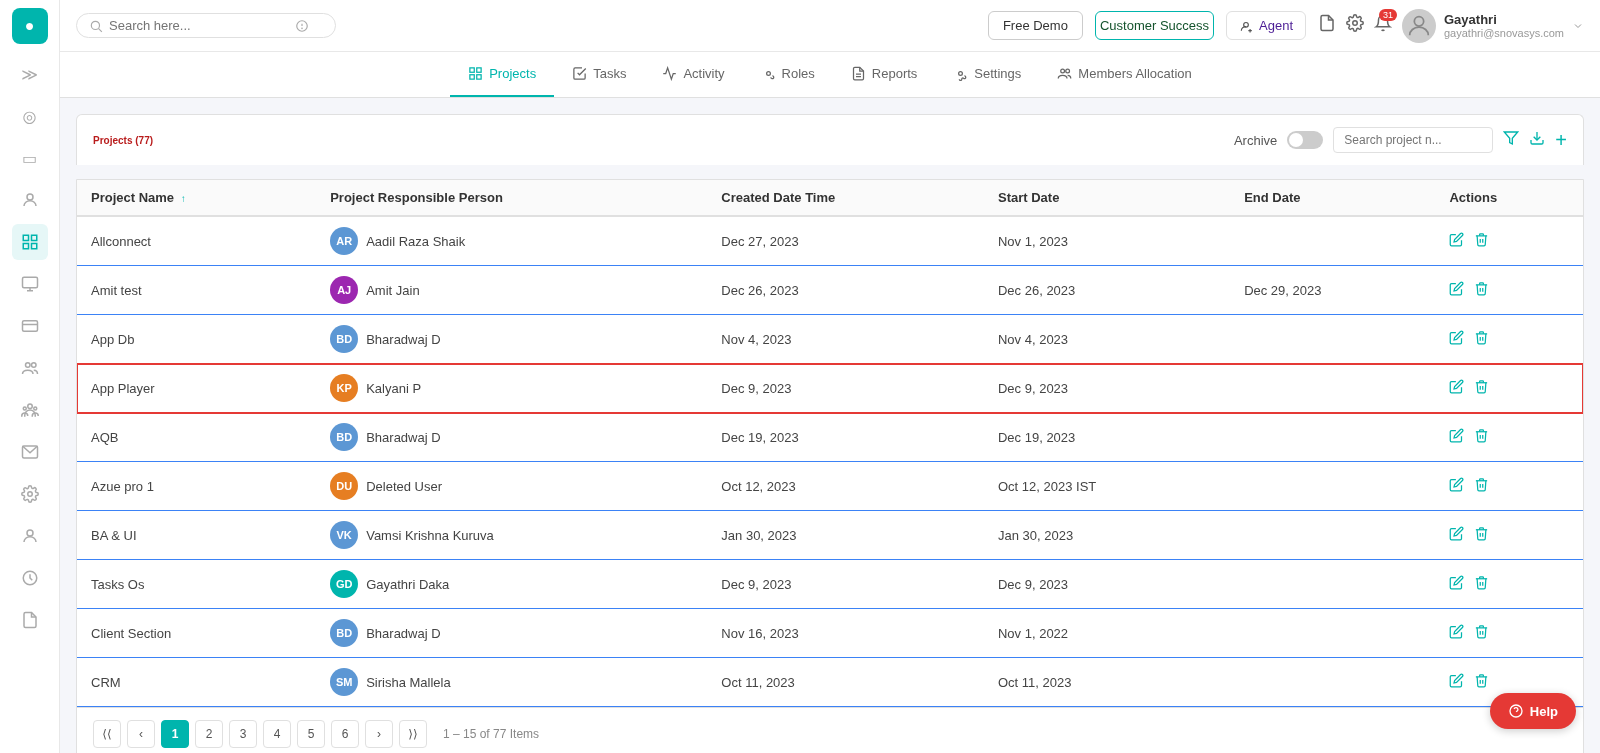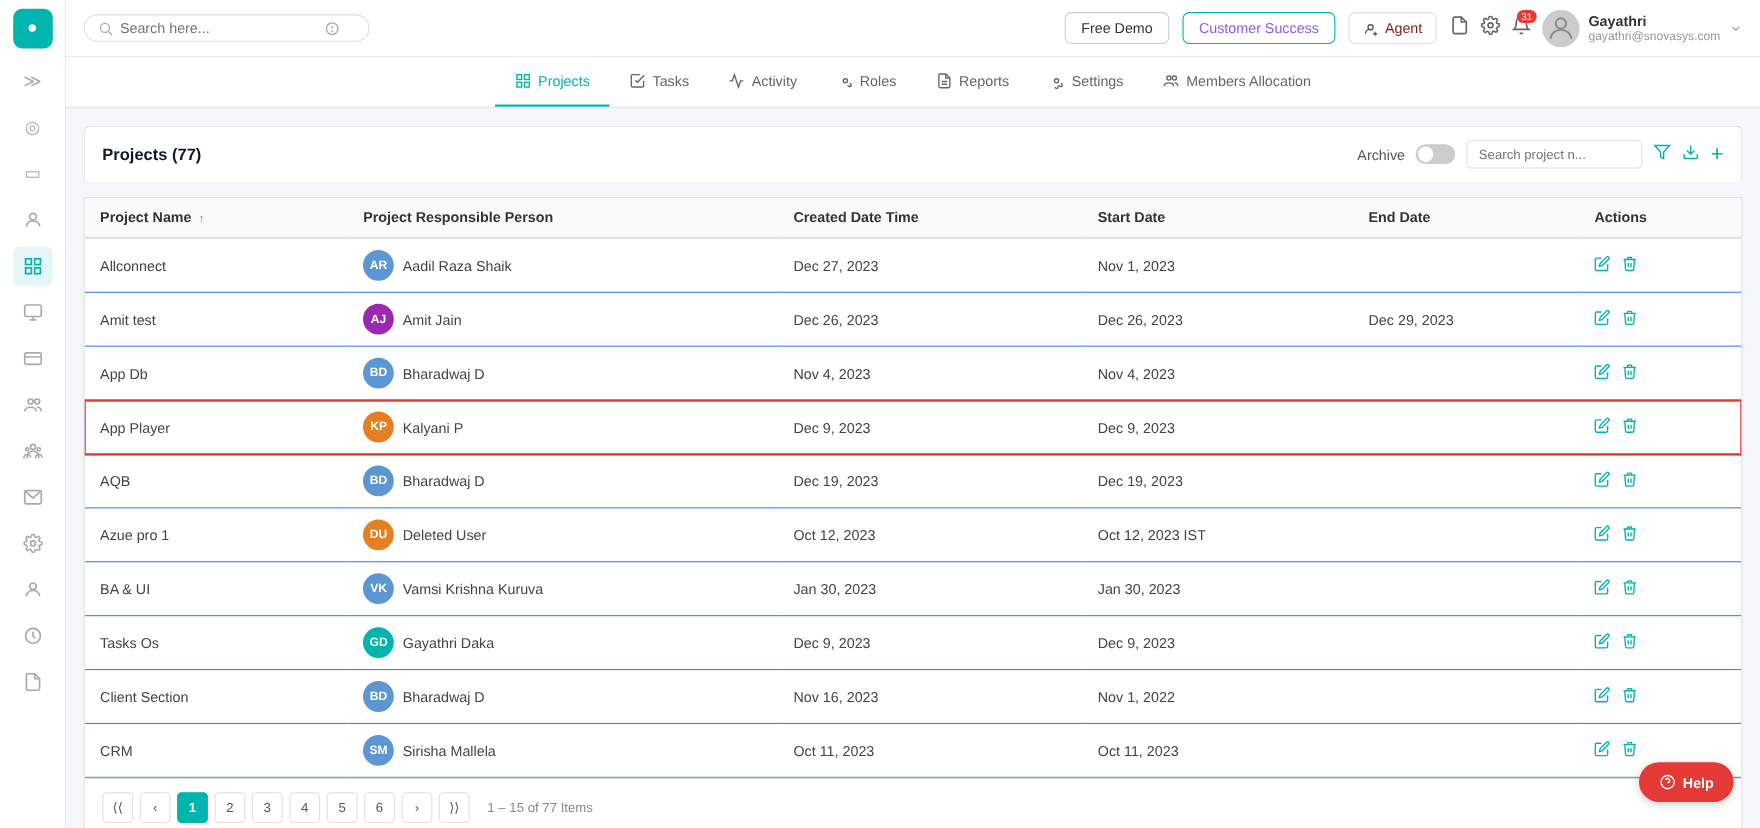--- a/index.html
+++ b/index.html
@@ -62,25 +62,25 @@
     }
     .search-icon { font-size: 14px; color: #aaa; }
     .search-input { border: none; outline: none; font-size: 13px; color: #999; background: transparent; width: 180px; }
     .topbar-spacer { flex: 1; }
     .btn-free-demo {
       border: 1px solid #ccc; background: #fff; border-radius: 6px;
       padding: 6px 14px; font-size: 13px; cursor: pointer; color: #333;
     }
     .btn-customer-success {
       border: 1px solid #00b5ad; background: #fff; border-radius: 6px;
-      padding: 6px 14px; font-size: 13px; cursor: pointer; color: #8b5cf6; font-weight: 500;
+      padding: 6px 4px; font-size: 13px; cursor: pointer; color: #14532d; font-weight: 500;
     }
     .btn-agent {
       border: 1px solid #e0e0e0; background: #fff; border-radius: 6px;
-      padding: 6px 12px; font-size: 13px; cursor: pointer; color: #7f1d1d;
+      padding: 6px 12px; font-size: 13px; cursor: pointer; color: #4c1d95;
       display: flex; align-items: center; gap: 6px;
     }
     .topbar-actions { display: flex; align-items: center; gap: 10px; }
     .topbar-icon { font-size: 18px; color: #666; cursor: pointer; position: relative; }
     .badge {
       background: #e53935; color: white; font-size: 9px;
       border-radius: 10px; padding: 1px 4px;
       position: absolute; top: -5px; right: -5px;
     }
     .avatar-area { display: flex; align-items: center; gap: 8px; cursor: pointer; }
@@ -120,21 +120,21 @@
     
     .projects-header {
       display: flex; align-items: center; justify-content: space-between;
       margin-bottom: 14px;
       background: #fff;
       padding: 12px 16px;
       border-radius: 6px 6px 0 0;
       border: 1px solid #e0e0e0;
       border-bottom: none;
     }
-    .projects-title { font-weight: 700; font-size: 15px; color: #0f172a; }
+    .projects-title { font-weight: 700; font-size: 10px; color: #b91c1c; }
     .header-actions { display: flex; align-items: center; gap: 10px; }
     .archive-label { font-size: 13px; color: #555; font-weight: 500; }
     .toggle-switch {
       width: 36px; height: 18px;
       background: #ccc; border-radius: 10px;
       position: relative; cursor: pointer;
     }
     .toggle-knob {
       width: 14px; height: 14px;
       background: white; border-radius: 50%;

